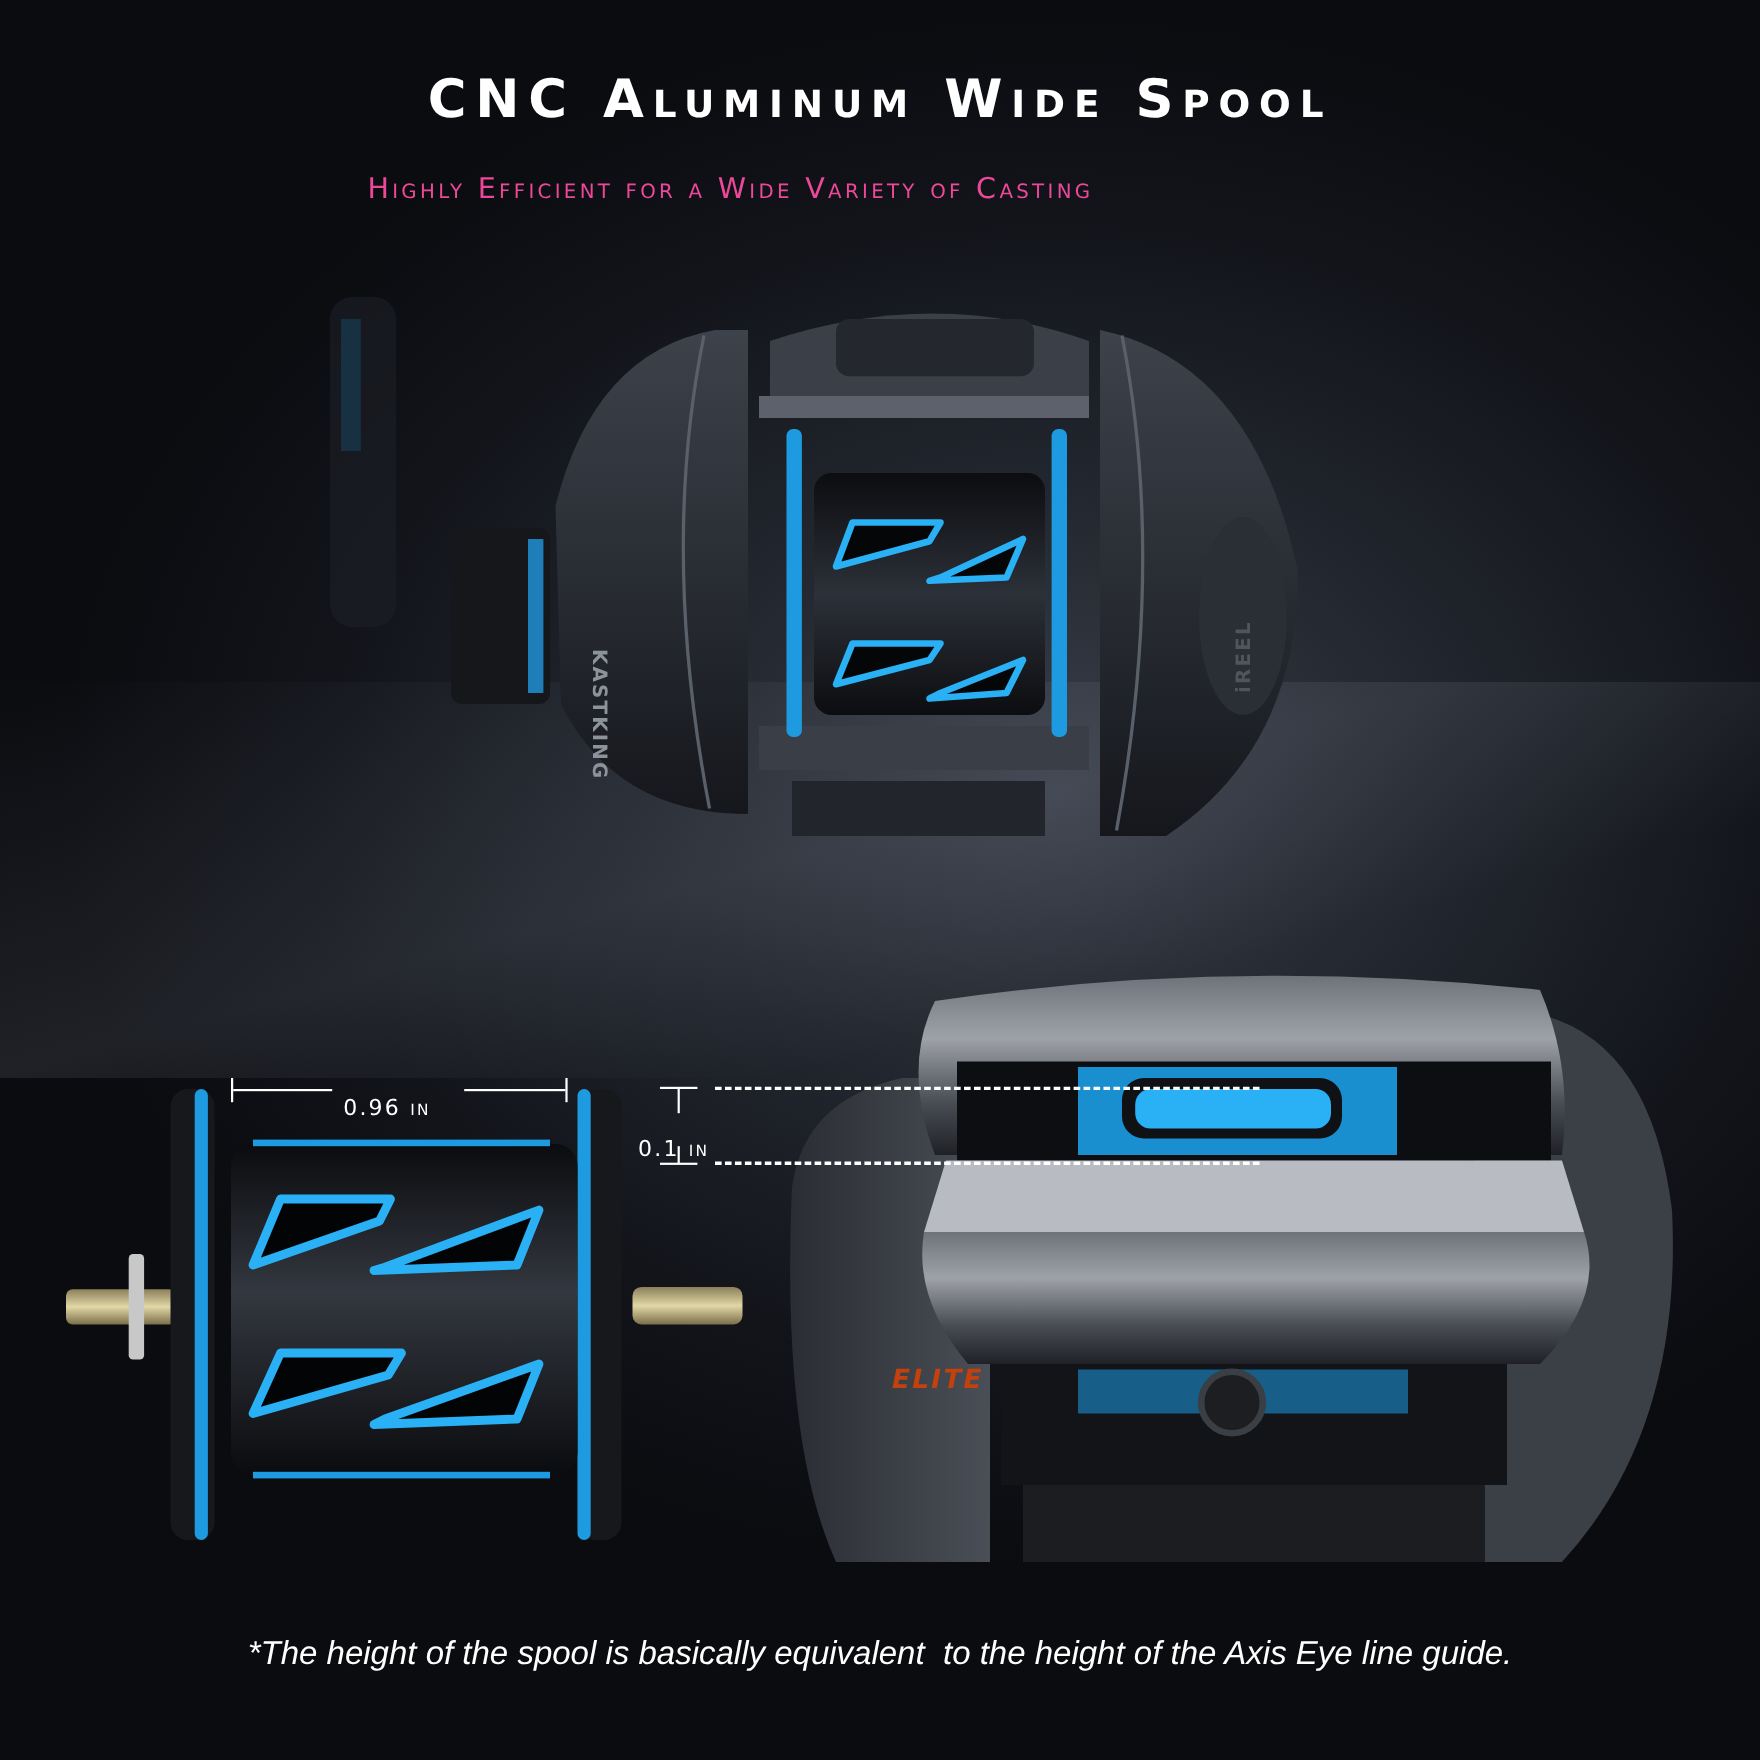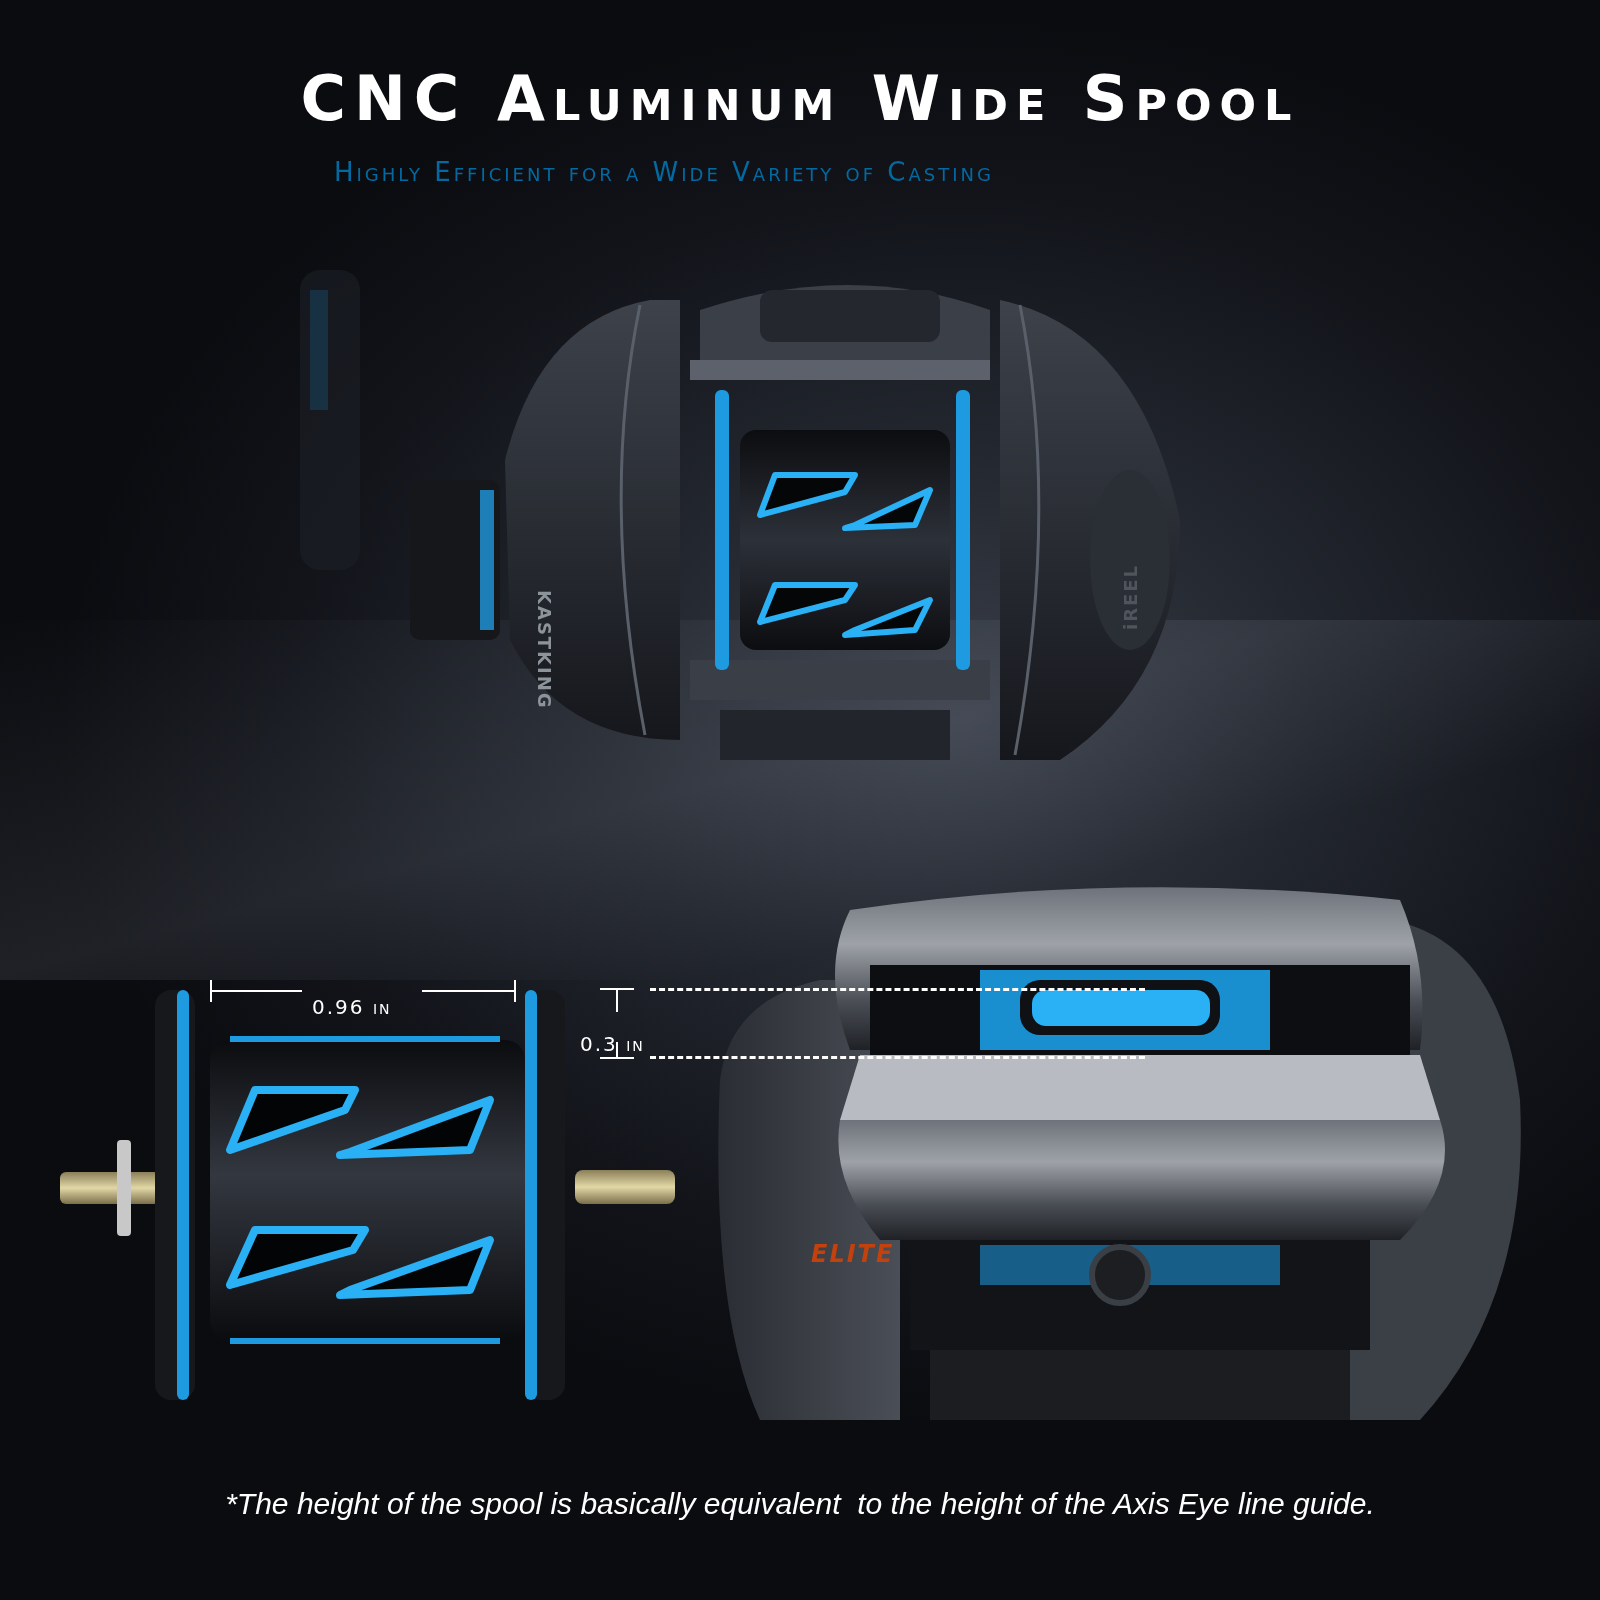--- a/index.html
+++ b/index.html
@@ -11,27 +11,27 @@
     color: #fff;
   }
   .haze {
     position: absolute; left: 0; top: 620px; width: 1600px; height: 360px;
     background: linear-gradient(165deg, rgba(0,0,0,0) 0%, rgba(120,128,140,0.18) 45%, rgba(0,0,0,0) 70%);
     pointer-events: none;
   }
   .title {
     position: absolute; top: 62px; left: 0; width: 1600px; text-align: center;
     font-family: "DejaVu Sans", sans-serif; font-weight: bold;
-    font-size: 62px; letter-spacing: 8px; font-variant: small-caps;
+    font-size: 48px; letter-spacing: 8px; font-variant: small-caps;
     color: #ffffff; margin: 0;
   }
   .subtitle {
     position: absolute; top: 152px; left: 0; width: 1328px; text-align: center;
     font-size: 26px; letter-spacing: 3px; font-variant: small-caps; line-height: 40px;
-    color: #0369a1;
+    color: #ec4899;
   }
   .subtitle div { white-space: nowrap; }
 
   
   .reel-top { position: absolute; left: 300px; top: 260px; width: 900px; height: 540px; }
   .reel-top svg { width: 900px; height: 540px; }
 
   
   .spool { position: absolute; left: 55px; top: 960px; width: 640px; height: 460px; }
   .reel-bottom { position: absolute; left: 700px; top: 880px; width: 840px; height: 560px; }
@@ -200,19 +200,19 @@
     <rect x="280" y="365" width="300" height="40" fill="#1a7fb8" opacity="0.7"></rect>
     <circle cx="420" cy="395" r="28" fill="#1c1e22" stroke="#3a3e45" stroke-width="6"></circle>
 
     <rect x="230" y="470" width="420" height="70" fill="#1b1d21"></rect>
   </svg>
   <span class="brand-text" style="left:111px; top:360px; font-size:24px; font-style:italic; color:#c2410c;">ELITE</span>
 </div>
 
 <div class="dim-line" style="left:600px; top:988px; width:34px; height:2px;"></div>
 <div class="dim-line" style="left:616px; top:990px; width:2px; height:22px;"></div>
-<span class="dim-label" style="left:580px; top:1014px;">0.3 in</span>
+<span class="dim-label" style="left:580px; top:1014px;">0.1 in</span>
 <div class="dim-line" style="left:616px; top:1042px; width:2px; height:16px;"></div>
 <div class="dim-line" style="left:600px; top:1057px; width:34px; height:2px;"></div>
 <div class="dash-line" style="left:650px; top:988px; width:495px;"></div>
 <div class="dash-line" style="left:650px; top:1056px; width:495px;"></div>
 
 <div class="caption">*The height of the spool is basically equivalent  to the height of the Axis Eye line guide.</div>
 
 </body></html>

